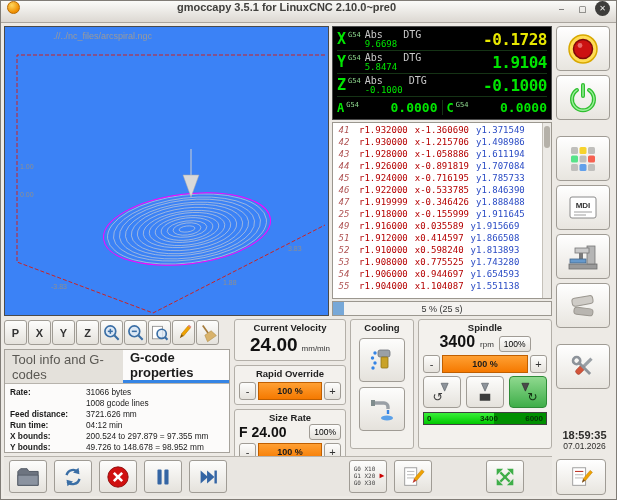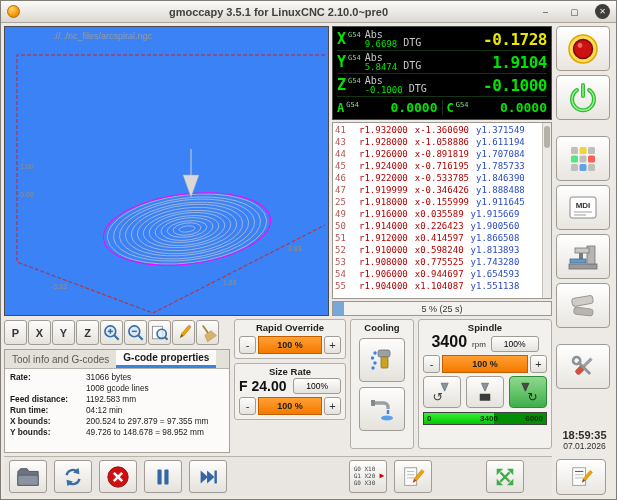--- a/index.html
+++ b/index.html
@@ -1,21 +1,21 @@
 <!DOCTYPE html>
 <html><head>
 <meta charset="utf-8">
 <style>
   *{box-sizing:border-box;margin:0;padding:0;}
   html,body{width:617px;height:500px;overflow:hidden;}
   body{font-family:"Liberation Sans",sans-serif;background:#cfcbc4;}
   .window{width:617px;height:500px;border:1px solid #807c76;display:flex;flex-direction:column;background:#edeae5;}
 
   
-  .titlebar{flex:0 0 22px;display:flex;align-items:center;gap:12px;padding:0 6px;
+  .titlebar{flex:0 0 22px;display:flex;gap:4px;padding:0 6px;
     background:linear-gradient(#fbfbf9,#dcd8d2);border-bottom:1px solid #aaa59e;}
   .app-icon{width:13px;height:13px;border-radius:50%;background:radial-gradient(circle at 35% 30%,#ffd75e,#ef8e00 70%);border:1px solid #b86a00;}
   .title-text{flex:1;text-align:center;font-size:11px;font-weight:bold;color:#41403d;white-space:nowrap;overflow:hidden;}
   .win-btn{width:17px;height:15px;display:flex;align-items:center;justify-content:center;font-size:9px;color:#3f3e3b;cursor:default;}
   .win-btn.close{background:#3e3d3b;color:#edecea;border-radius:50%;width:15px;height:15px;font-size:8px;}
 
   .main{flex:1;display:flex;gap:4px;padding:3px 3px 3px 3px;min-height:0;}
   .left-area{flex:1;display:flex;flex-direction:column;min-width:0;}
   .top-row{display:flex;gap:3px;flex:0 0 290px;}
 
@@ -25,75 +25,75 @@
 
   
   .dro-col{flex:1;display:flex;flex-direction:column;min-width:0;}
   .dro-panel{background:#000;border:1px solid #4a4a4a;padding:1px 4px;}
   .dro-row{display:flex;align-items:center;height:23px;border-bottom:1px solid #153315;font-family:"DejaVu Sans Mono",monospace;}
   .dro-letter{font-size:15px;font-weight:bold;color:#00e600;}
   .dro-sys{font-size:7px;color:#8fd98f;margin:0 4px 8px 2px;}
   .dro-mid{display:flex;flex-direction:column;line-height:1.1;margin-right:6px;}
   .dro-abs-label,.dro-dtg-label{font-size:10px;color:#c9c9c9;}
   .dro-abs-value{font-size:9px;color:#00e600;}
-  .dro-dtg-label{align-self:flex-start;margin-top:9px;}
+  .dro-dtg-label{align-self:flex-start;margin-top:1px;}
   .dro-value{margin-left:auto;font-size:16px;font-weight:bold;color:#00e600;letter-spacing:-0.5px;}
   .dro-value.xval{color:#e8e800;}
   .dro-rot-row{display:flex;height:21px;align-items:center;font-family:"DejaVu Sans Mono",monospace;}
   .rot-half{flex:1;display:flex;align-items:center;}
   .rot-half.first{border-right:1px solid #153315;margin-right:4px;padding-right:4px;}
   .rot-letter{font-size:12px;font-weight:bold;color:#00e600;}
   .rot-sys{font-size:7px;color:#8fd98f;margin:0 3px 6px 2px;}
   .rot-value{margin-left:auto;font-size:13px;font-weight:bold;color:#00e600;}
 
   
   .gcode-view{flex:1;margin-top:2px;background:#fff;border:1px solid #9b978f;display:flex;min-height:0;overflow:hidden;}
   .gcode-lines{flex:1;font-family:"DejaVu Sans Mono",monospace;font-size:9px;line-height:12px;padding:1px 0 0 2px;overflow:hidden;}
   .gl{white-space:nowrap;}
-  .gn{display:inline-block;width:18px;text-align:left;color:#b05454;margin-right:6px;}
+  .gn{display:inline-block;width:18px;text-align:center;color:#b05454;margin-right:6px;font-style:italic;}
   .gr{color:#b40000;margin-right:7px;}
   .gx{color:#b40000;margin-right:7px;}
   .gy{color:#2a4bc4;}
   .gscroll{flex:0 0 9px;background:#eceae6;border-left:1px solid #c5c1ba;position:relative;}
   .gthumb{position:absolute;top:3px;left:1px;width:6px;height:22px;background:#b5b1a9;border-radius:3px;}
 
   .progress{flex:0 0 15px;border:1px solid #9b978f;background:#f4f2ef;position:relative;margin-top:2px;font-size:9px;}
   .progress-fill{position:absolute;left:0;top:0;bottom:0;background:#77a8d8;}
   .progress-text{position:absolute;inset:0;display:flex;align-items:center;justify-content:center;color:#333;}
 
   
   .bottom-row{flex:1;display:flex;gap:4px;padding-top:3px;min-height:0;}
   .colA{flex:0 0 226px;display:flex;flex-direction:column;min-width:0;}
   .ptoolbar{flex:0 0 27px;display:flex;gap:1px;align-items:center;margin-bottom:3px;}
   .btn{background:linear-gradient(#fdfdfc,#e5e2dc);border:1px solid #a09c95;border-radius:3px;
        display:flex;align-items:center;justify-content:center;cursor:default;}
   .pt-btn{width:23px;height:25px;font-size:11px;font-weight:bold;color:#333;}
 
   .info-panel{flex:1;border:1px solid #a6a29b;background:#fcfbfa;display:flex;flex-direction:column;min-height:0;overflow:hidden;}
-  .tabbar{flex:0 0 19px;display:flex;background:#e4e1db;border-bottom:1px solid #b7b3ac;font-size:10px;}
+  .tabbar{flex:0 0 19px;display:flex;background:#e4e1db;border-bottom:1px solid #b7b3ac;font-size:13px;}
   .tab{padding:0 7px;display:flex;align-items:center;color:#5a5853;}
   .tab.active{background:#fcfbfa;color:#1a1a1a;font-weight:bold;border-bottom:3px solid #3584e4;}
   .info-rows{flex:1;padding:3px 5px;font-size:8.3px;line-height:11px;color:#1a1a1a;}
   .irow{display:flex;}
   .ilabel{flex:0 0 76px;font-weight:bold;}
   .ivalue{white-space:nowrap;}
 
   .frame{border:1px solid #b3afa8;border-radius:3px;background:#f3f1ed;padding:2px 4px 4px 4px;margin-bottom:4px;}
   .frame-title{font-size:9.5px;font-weight:bold;text-align:center;color:#222;}
 
   .vel-panel{flex:0 0 112px;display:flex;flex-direction:column;}
   .vel-value-row{display:flex;align-items:baseline;justify-content:center;gap:4px;margin-top:1px;}
   .vel-value{font-size:19px;font-weight:bold;color:#111;}
   .vel-unit{font-size:8px;color:#333;}
   .ov-row{display:flex;gap:2px;margin-top:3px;}
   .ov-btn{width:17px;height:18px;font-size:11px;color:#333;}
   .ov-bar{flex:1;background:linear-gradient(#ffa033,#f57900);border:1px solid #c05f00;display:flex;align-items:center;justify-content:center;font-size:9px;font-weight:bold;color:#1d1d1d;}
   .feed-val-row{display:flex;align-items:center;justify-content:space-between;margin-top:1px;}
   .feed-value{font-size:14px;font-weight:bold;color:#111;}
-  .mini-btn{font-size:8.5px;padding:1px 12px;height:16px;}
+  .mini-btn{font-size:8.5px;padding:1px 4px;height:16px;}
 
   .cool-panel{flex:0 0 64px;display:flex;flex-direction:column;align-items:center;}
   .cool-btn{width:46px;height:44px;margin-top:5px;border-radius:4px;}
 
   .spindle-panel{flex:1;display:flex;flex-direction:column;min-width:0;}
   .sp-top{display:flex;align-items:baseline;justify-content:center;gap:5px;}
   .sp-rpm{font-size:16px;font-weight:bold;color:#111;}
   .sp-unit{font-size:8px;color:#333;}
   .sp-btn-row{display:flex;gap:5px;justify-content:center;margin-top:3px;}
   .sp-btn{width:38px;height:32px;border-radius:4px;}
@@ -219,28 +219,28 @@
                 <span class="rot-letter">C</span>
                 <span class="rot-sys">G54</span>
                 <span class="rot-value">0.0000</span>
               </span>
             </div>
           </div>
 
           <div class="gcode-view">
             <div class="gcode-lines">
               <div class="gl"><span class="gn">41</span><span class="gr">r1.932000</span><span class="gx">x-1.360690</span><span class="gy">y1.371549</span></div>
+              <div class="gl"><span class="gn">42</span><span class="gr">r1.930000</span><span class="gx">x-1.215706</span><span class="gy">y1.498986</span></div>
               <div class="gl"><span class="gn">43</span><span class="gr">r1.928000</span><span class="gx">x-1.058886</span><span class="gy">y1.611194</span></div>
               <div class="gl"><span class="gn">44</span><span class="gr">r1.926000</span><span class="gx">x-0.891819</span><span class="gy">y1.707084</span></div>
               <div class="gl"><span class="gn">45</span><span class="gr">r1.924000</span><span class="gx">x-0.716195</span><span class="gy">y1.785733</span></div>
               <div class="gl"><span class="gn">46</span><span class="gr">r1.922000</span><span class="gx">x-0.533785</span><span class="gy">y1.846390</span></div>
               <div class="gl"><span class="gn">47</span><span class="gr">r1.919999</span><span class="gx">x-0.346426</span><span class="gy">y1.888488</span></div>
               <div class="gl"><span class="gn">25</span><span class="gr">r1.918000</span><span class="gx">x-0.155999</span><span class="gy">y1.911645</span></div>
               <div class="gl"><span class="gn">49</span><span class="gr">r1.916000</span><span class="gx">x0.035589</span><span class="gy">y1.915669</span></div>
-              <div class="gl"><span class="gn">50</span><span class="gr">r1.914000</span><span class="gx">x0.226423</span><span class="gy">y1.900560</span></div>
               <div class="gl"><span class="gn">51</span><span class="gr">r1.912000</span><span class="gx">x0.414597</span><span class="gy">y1.866508</span></div>
               <div class="gl"><span class="gn">52</span><span class="gr">r1.910000</span><span class="gx">x0.598240</span><span class="gy">y1.813893</span></div>
               <div class="gl"><span class="gn">53</span><span class="gr">r1.908000</span><span class="gx">x0.775525</span><span class="gy">y1.743280</span></div>
               <div class="gl"><span class="gn">54</span><span class="gr">r1.906000</span><span class="gx">x0.944697</span><span class="gy">y1.654593</span></div>
               <div class="gl"><span class="gn">55</span><span class="gr">r1.904000</span><span class="gx">x1.104087</span><span class="gy">y1.551138</span></div>
             </div>
             <div class="gscroll">
                 <div class="gthumb"></div>
               </div>
           </div>
@@ -310,41 +310,48 @@
               <div class="irow">
                   <span class="ilabel">Rate:</span>
                   <span class="ivalue">31066 bytes</span>
                 </div>
               <div class="irow">
                   <span class="ilabel"></span>
                   <span class="ivalue">1008 gcode lines</span>
                 </div>
               <div class="irow">
                   <span class="ilabel">Feed distance:</span>
-                  <span class="ivalue">1192.583 mm</span>
+                  <span class="ivalue">3721.626 mm</span>
                 </div>
               <div class="irow">
                   <span class="ilabel">Run time:</span>
                   <span class="ivalue">04:12 min</span>
                 </div>
               <div class="irow">
                   <span class="ilabel">X bounds:</span>
                   <span class="ivalue">200.524 to 297.879 = 97.355 mm</span>
                 </div>
               <div class="irow">
                   <span class="ilabel">Y bounds:</span>
                   <span class="ivalue">49.726 to 148.678 = 98.952 mm</span>
                 </div>
 
             </div>
           </div>
         </div>
 
         <div class="vel-panel">
           <div class="frame">
+            <div class="frame-title">Current Velocity</div>
+            <div class="vel-value-row">
+              <span class="vel-value">24.00</span>
+              <span class="vel-unit">mm/min</span>
+            </div>
+          </div>
+          <div class="frame">
             <div class="frame-title">Rapid Override</div>
             <div class="ov-row">
               <div class="btn ov-btn">-</div>
               <div class="ov-bar">100 %</div>
               <div class="btn ov-btn">+</div>
             </div>
           </div>
           <div class="frame">
             <div class="frame-title">Size Rate</div>
             <div class="feed-val-row">

